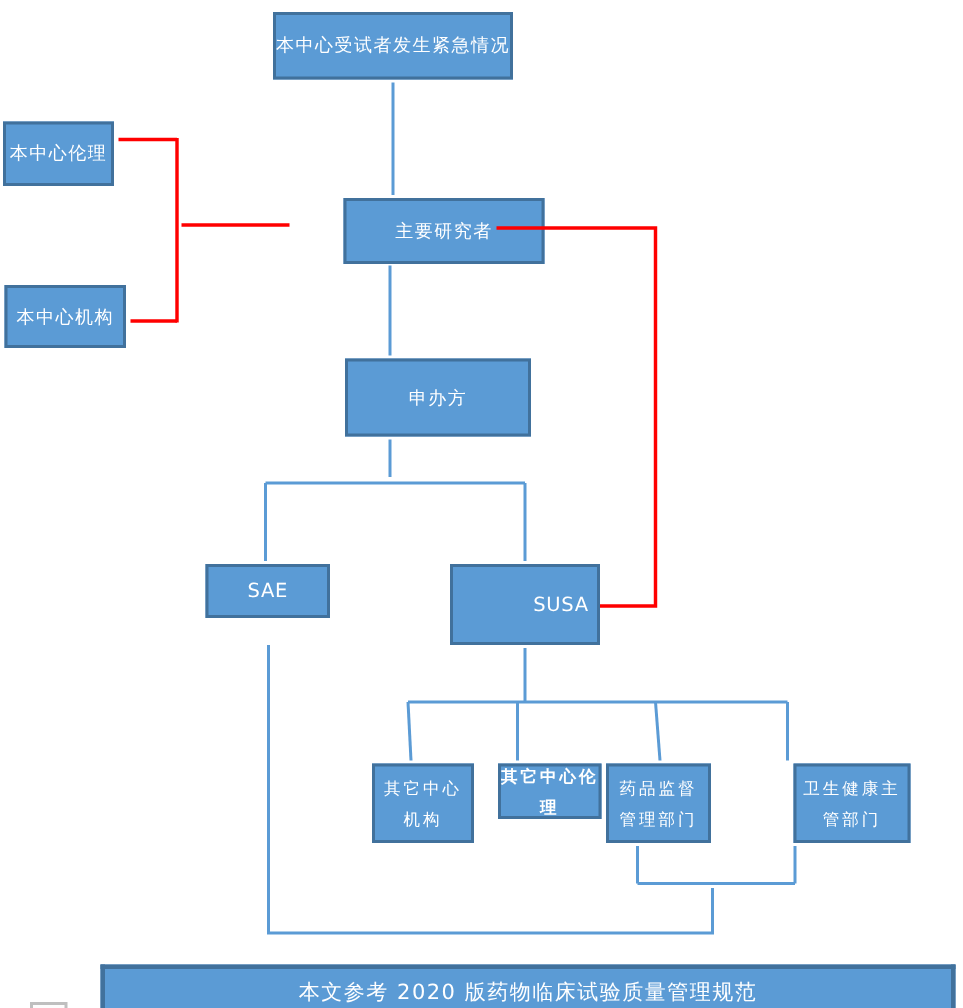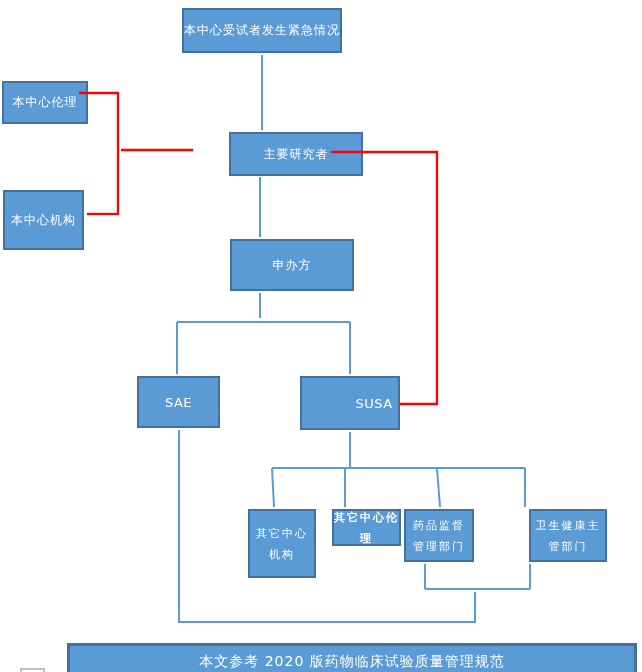--- a/index.html
+++ b/index.html
@@ -9,27 +9,27 @@
   }
   .node{
     position:absolute;box-sizing:border-box;
     border:2px solid #404040;background:#5b9bd5;color:#fff;
     display:flex;align-items:center;justify-content:center;text-align:center;
     font-size:12px;letter-spacing:1px;
   }
   .node.two-line{flex-direction:column;line-height:21px;font-size:11px;letter-spacing:2px;}
   .node.latin{font-size:13px;letter-spacing:0.5px;}
   .n-emergency{left:182px;top:8px;width:160px;height:45px;}
-  .n-ethics{left:2px;top:81px;width:86px;height:43px;}
-  .n-institution{left:3px;top:190px;width:81px;height:60px;}
+  .n-ethics{left:2px;top:81px;width:74px;height:43px;}
+  .n-institution{left:3px;top:190px;width:81px;height:42px;}
   .n-pi{left:193px;top:132px;width:134px;height:44px;margin-left:36px;}
   .n-sponsor{left:198px;top:239px;width:124px;height:52px;margin-left:32px;}
-  .n-sae{left:137px;top:376px;width:83px;height:52px;}
+  .n-sae{left:137px;top:376px;width:83px;height:36px;}
   .n-susa{left:300px;top:376px;width:100px;height:54px;padding-left:48px;}
-  .n-oinst{left:248px;top:509px;width:68px;height:69px;}
+  .n-oinst{left:248px;top:509px;width:68px;height:53px;}
   .n-oeth{left:332px;top:509px;width:69px;height:37px;font-weight:bold;}
   .n-drug{left:404px;top:509px;width:70px;height:53px;}
   .n-health{left:481px;top:509px;width:78px;height:53px;}
   .banner{
     position:absolute;left:67px;top:643px;width:570px;height:40px;box-sizing:border-box;
     background:#5b9bd5;border:3px solid #41719c;border-bottom:none;color:#fff;
     display:flex;align-items:flex-start;justify-content:center;
     font-size:14px;letter-spacing:1px;padding-top:7px;
   }
   .clipped-shape{

